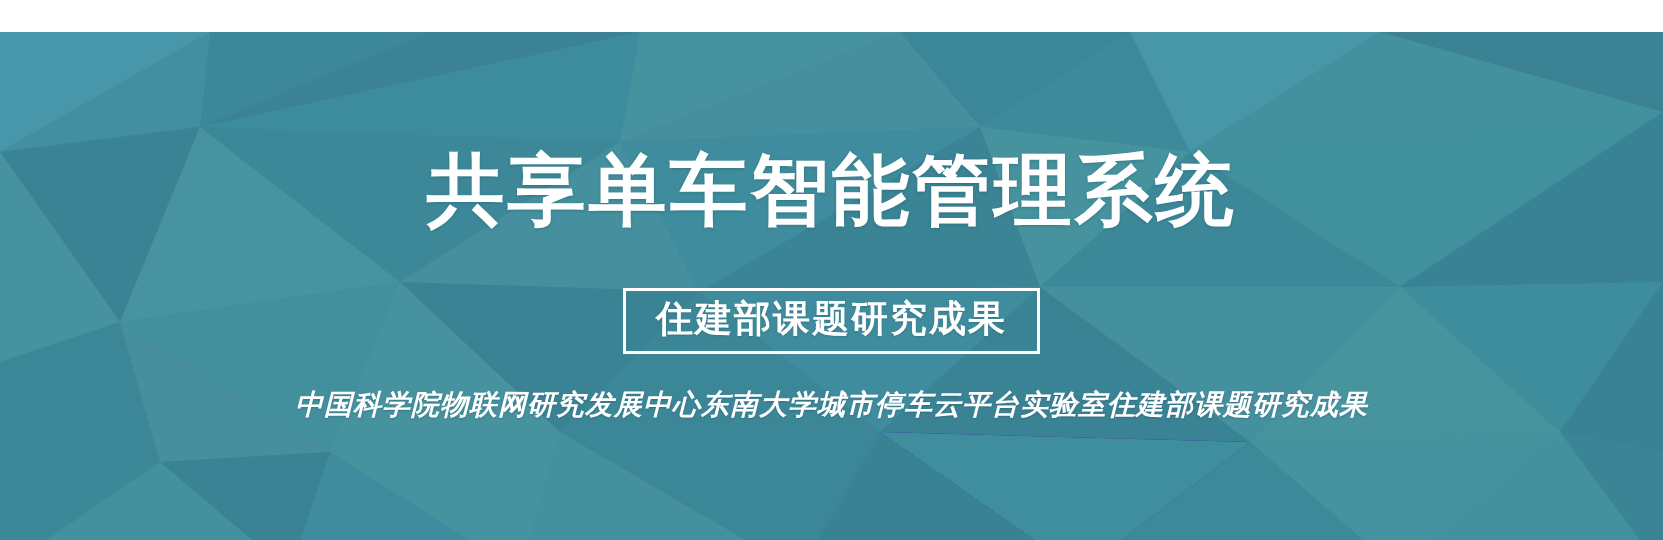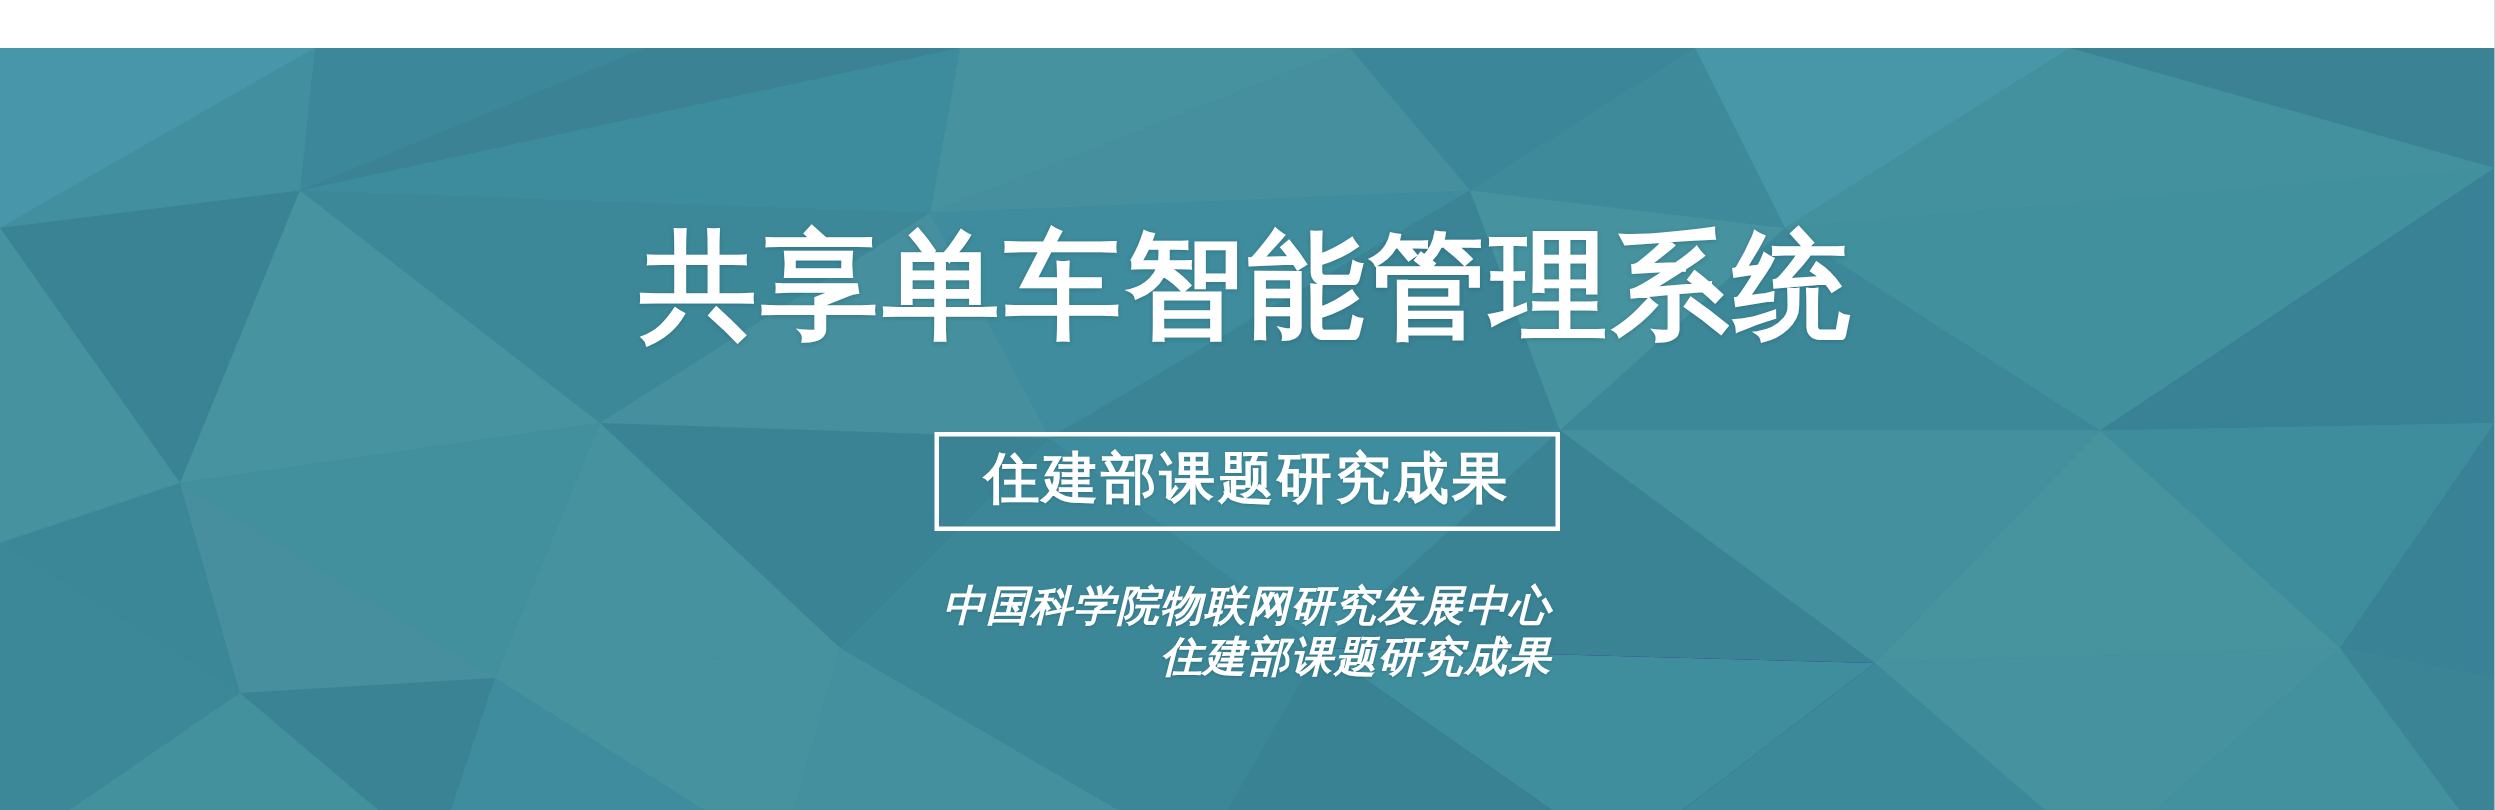--- a/index.html
+++ b/index.html
@@ -58,22 +58,21 @@
     font-weight: bold;
     color: #ffffff;
     letter-spacing: 2px;
     white-space: nowrap;
     text-shadow: 0 1px 2px rgba(22, 64, 77, 0.25);
     font-family: "Liberation Sans", "DejaVu Sans", sans-serif;
   }
   .org-block {
     margin-top: 34px;
     display: flex;
-    flex-direction: column;
-    align-items: flex-end;
+    align-items: flex-start;
   }
   .org-line {
     font-size: 28px;
     line-height: 34px;
     color: #ffffff;
     letter-spacing: 1px;
     white-space: nowrap;
     font-style: italic;
     font-weight: 600;
     text-shadow: 0 1px 2px rgba(22, 64, 77, 0.3);
@@ -146,17 +145,18 @@
   <div id="content">
 
     <div class="main-title">共享单车智能管理系统</div>
 
     <div class="subtitle-box">
       <span class="subtitle-text">住建部课题研究成果</span>
     </div>
 
     <div class="org-block">
       <div class="org-line">中国科学院物联网研究发展中心</div>
+      <div class="org-line">东南大学城市停车云平台实验室</div>
       <div class="org-line">住建部课题研究成果</div>
     </div>
 
   </div>
 </div>
 
 </body></html>

